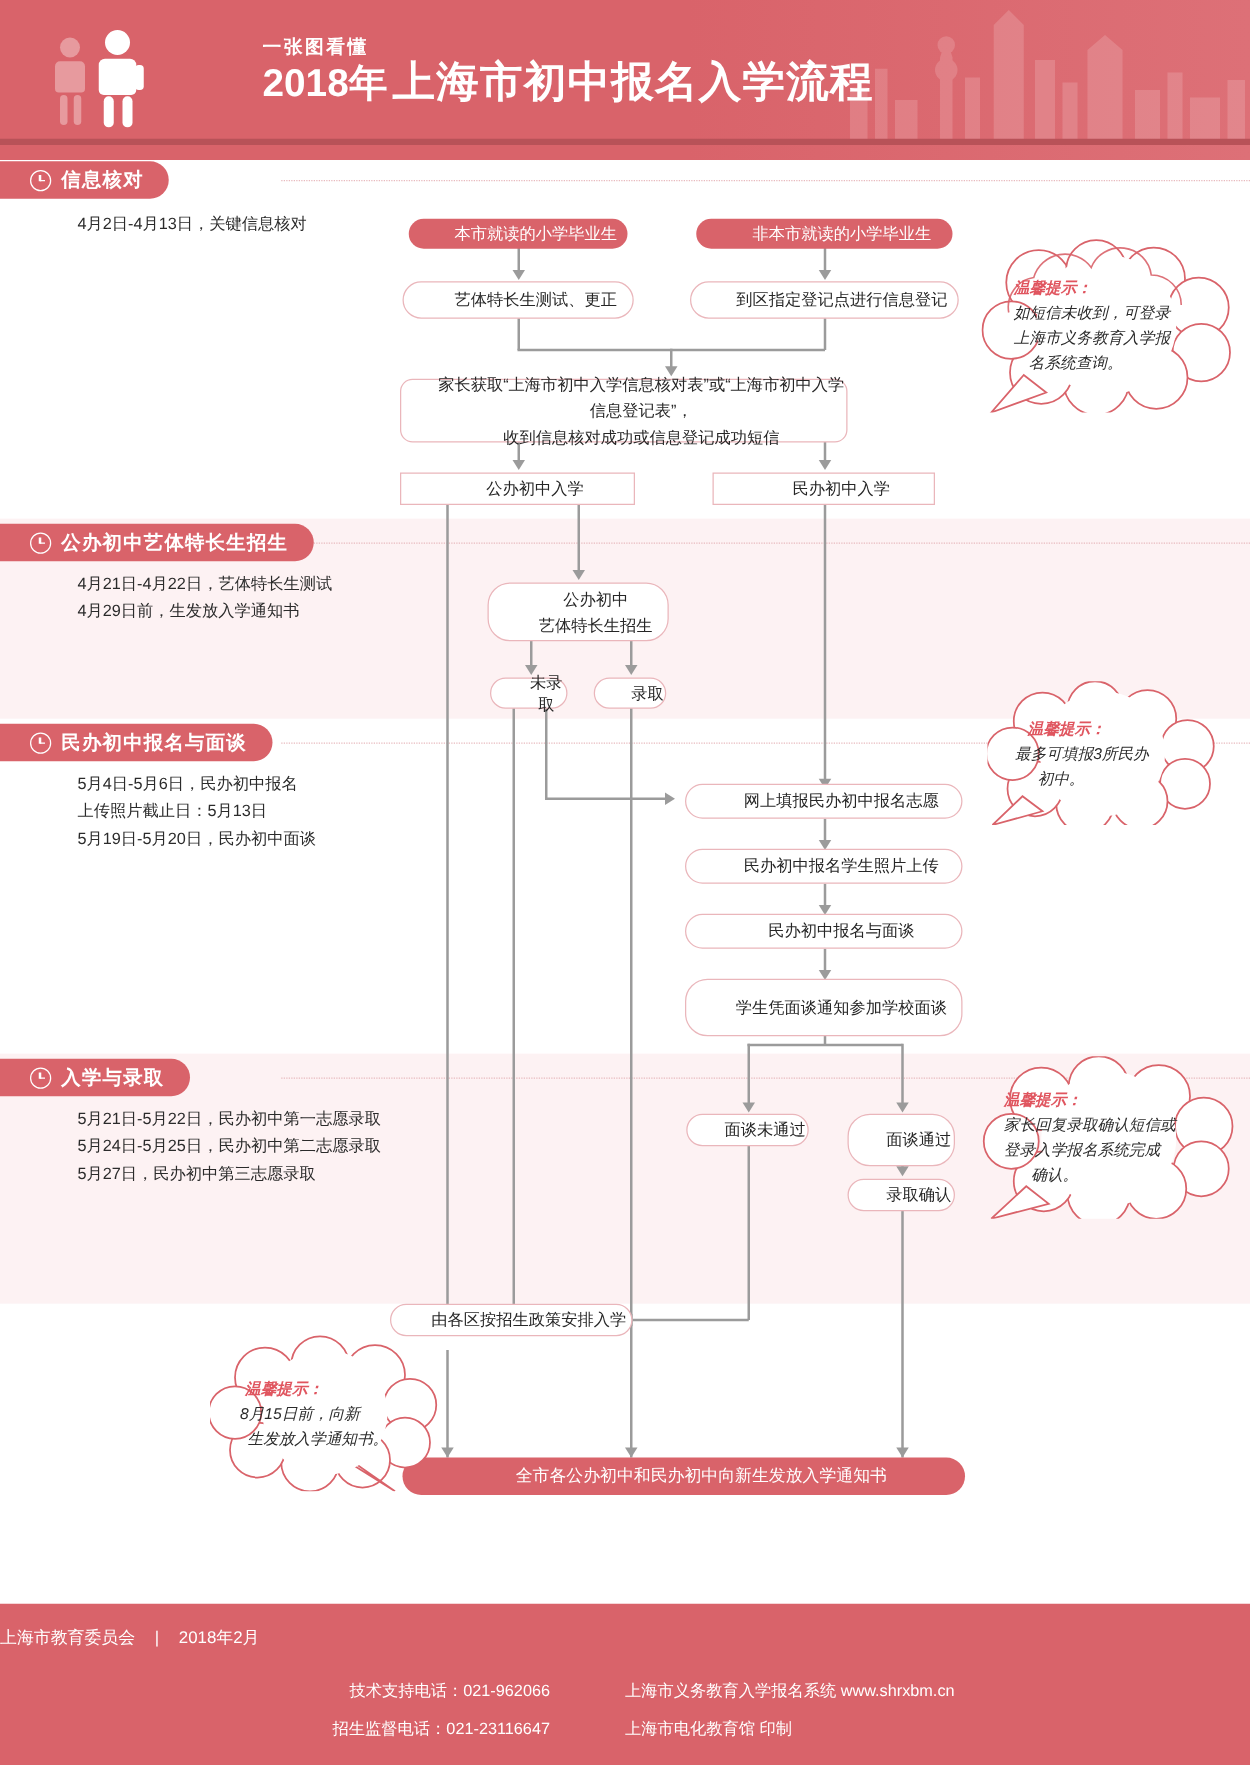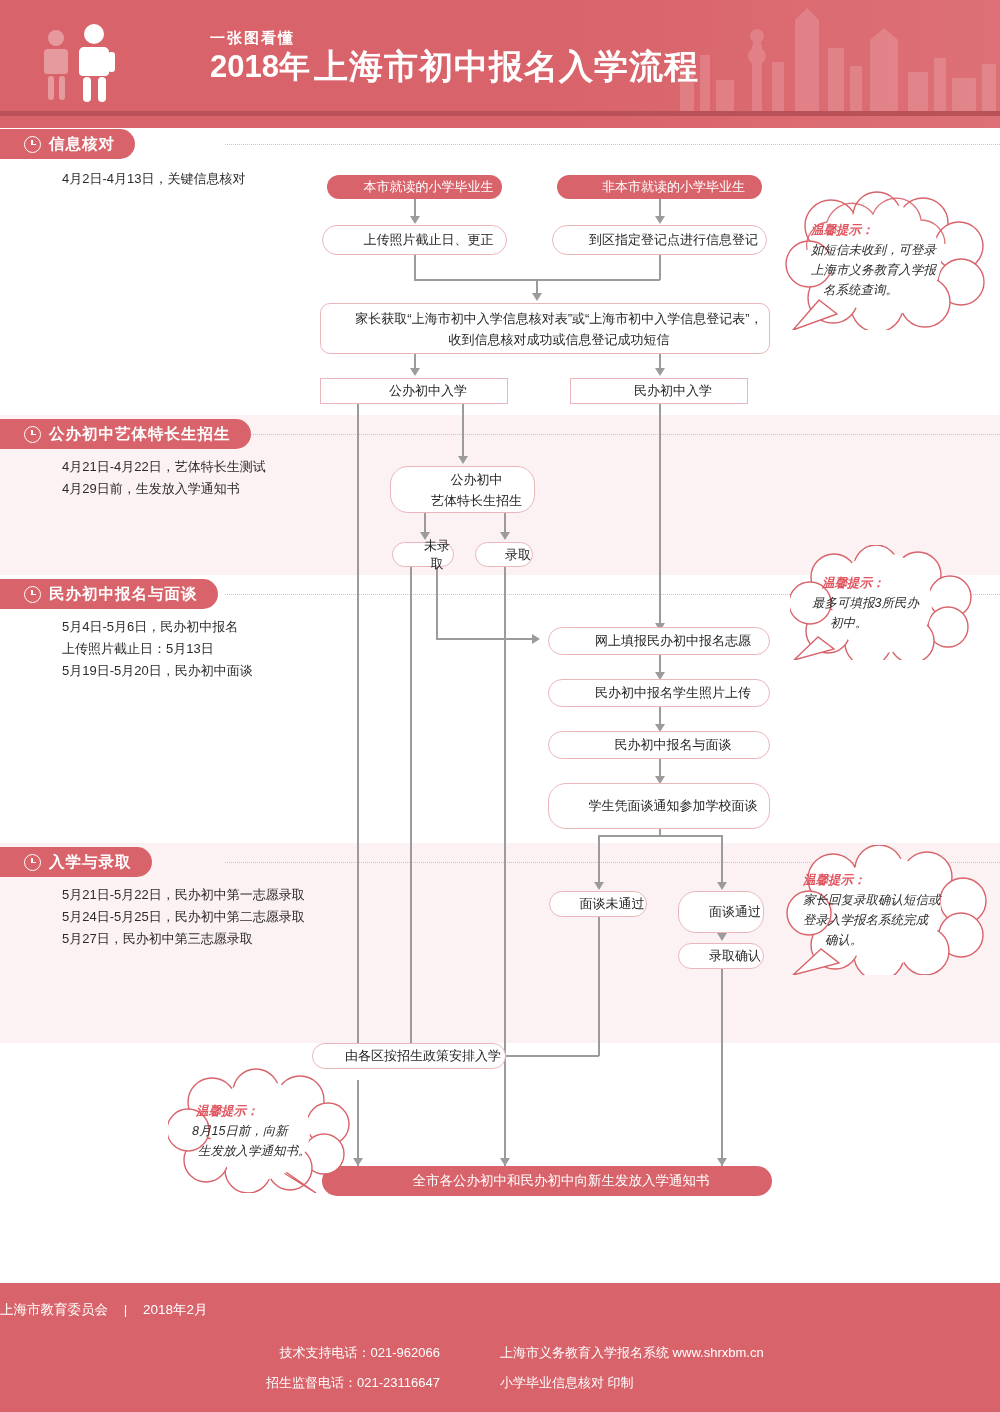--- a/index.html
+++ b/index.html
@@ -237,24 +237,24 @@
 
   <div class="ln lnv" style="left:721px;top:968px;height:198px;"></div>
   <div class="arrow-d" style="left:717px;top:1158px;"></div>
 
   <div class="ln lnv" style="left:357px;top:1080px;height:86px;"></div>
   <div class="arrow-d" style="left:353px;top:1158px;"></div>
 
   <div class="node n-pill-red" style="left:327px;top:175px;width:175px;height:24px;">本市就读的小学毕业生</div>
   <div class="node n-pill-red" style="left:557px;top:175px;width:205px;height:24px;">非本市就读的小学毕业生</div>
 
-  <div class="node n-round" style="left:322px;top:225px;width:185px;height:30px;">上传照片截止日、更正</div>
+  <div class="node n-round" style="left:322px;top:225px;width:185px;height:30px;">艺体特长生测试、更正</div>
   <div class="node n-round" style="left:552px;top:225px;width:215px;height:30px;">到区指定登记点进行信息登记</div>
 
-  <div class="node n-round n-multiline" style="left:320px;top:303px;width:450px;height:51px;border-radius:10px;">
+  <div class="node n-round n-multiline" style="left:320px;top:303px;width:358px;height:51px;border-radius:10px;">
     <span>家长获取“上海市初中入学信息核对表”或“上海市初中入学信息登记表”，</span>
     <span>收到信息核对成功或信息登记成功短信</span>
   </div>
 
   <div class="node n-rect" style="left:320px;top:378px;width:188px;height:26px;">公办初中入学</div>
   <div class="node n-rect" style="left:570px;top:378px;width:178px;height:26px;">民办初中入学</div>
 
   <div class="node n-round n-multiline" style="left:390px;top:466px;width:145px;height:47px;">
     <span>公办初中</span>
     <span>艺体特长生招生</span>
@@ -393,18 +393,18 @@
       <span style="padding:0 12px">|</span>
       <span>2018年2月</span>
     </div>
     <div class="f-grid">
       <div class="f-row">
         <div class="f-c1">技术支持电话：021-962066</div>
         <div class="f-c2">上海市义务教育入学报名系统  www.shrxbm.cn</div>
       </div>
       <div class="f-row">
         <div class="f-c1">招生监督电话：021-23116647</div>
-        <div class="f-c2">小学毕业信息核对  印制</div>
+        <div class="f-c2">上海市电化教育馆  印制</div>
       </div>
     </div>
   </div>
 
 </div>
 
 </body></html>

